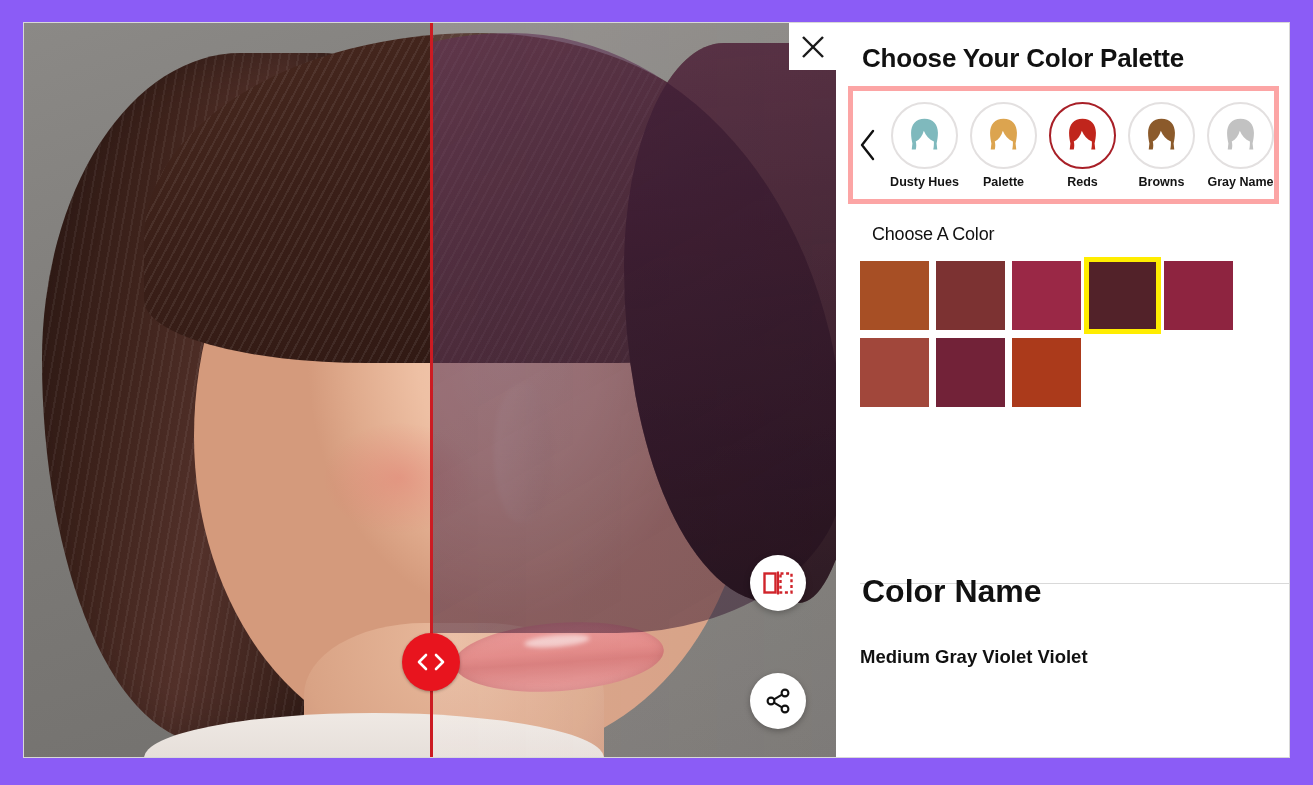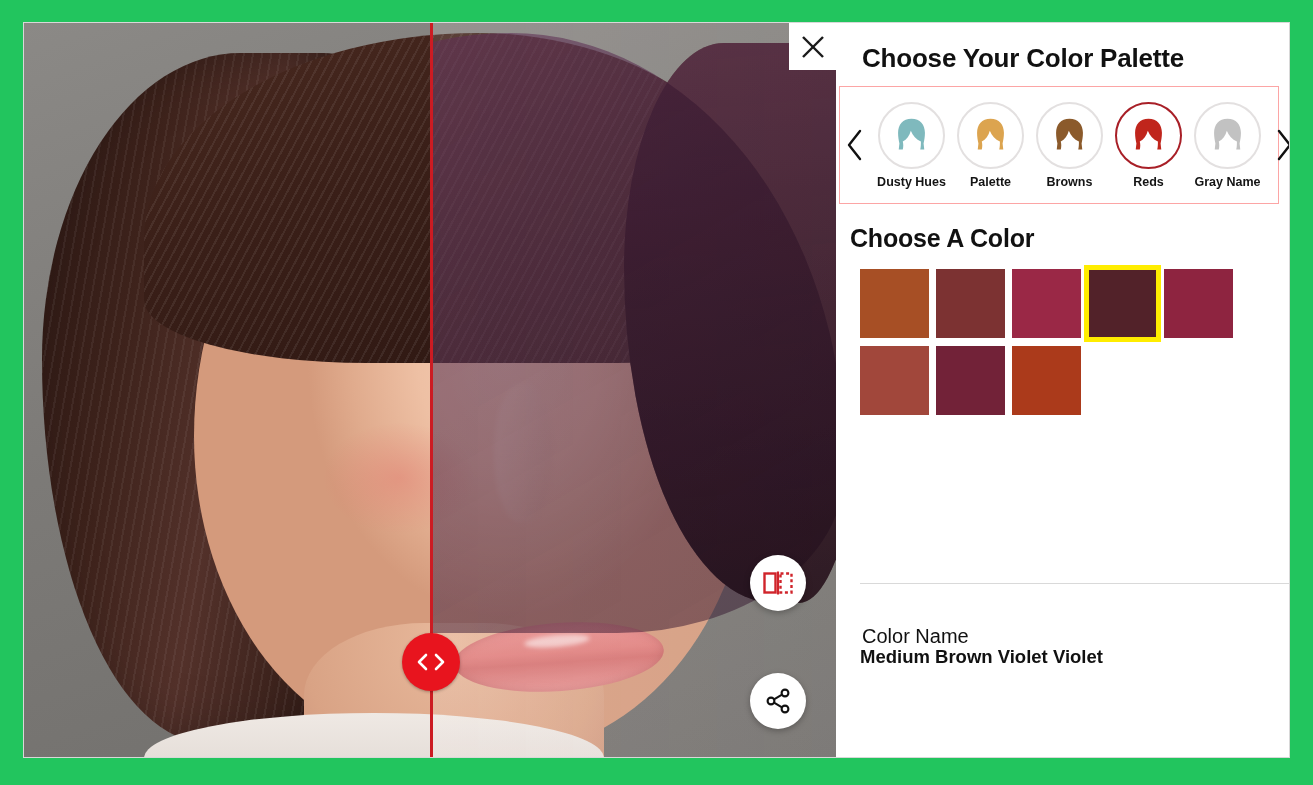--- a/index.html
+++ b/index.html
@@ -3,21 +3,21 @@
 <meta charset="utf-8">
 <style>
   * { box-sizing: border-box; margin: 0; padding: 0; }
   html, body {
     width: 1313px; height: 785px;
     background: #000;
     font-family: "Liberation Sans", sans-serif;
     overflow: hidden;
   }
 
-  #app { position: relative; width: 1313px; height: 785px; background: #22c55e; }
+  #app { position: relative; width: 1313px; height: 785px; background: #8b5cf6; }
 
   
   .stage {
     position: absolute; left: 24px; top: 23px;
     width: 1265px; height: 734px;
     background: #fff;
     box-shadow: 0 0 0 1px #d8d8d8;
     overflow: hidden;
   }
 
@@ -183,22 +183,22 @@
     width: 453px; height: 734px;
     background: #fff;
   }
   .panel-title {
     font-size: 26px; font-weight: bold; color: #111;
     padding: 20px 0 0 26px; letter-spacing: -.2px;
   }
 
   
   .palette-wrap {
-    margin: 12px 10px 0 3px;
-    border: 1px solid #fca5a5;
+    margin: 12px 10px 0 12px;
+    border: 5px solid #fca5a5;
     background: #fff;
     height: 118px;
     display: flex; align-items: center;
   }
   .carousel-arrow {
     width: 30px; flex: 0 0 30px;
     display: flex; align-items: center; justify-content: center;
     cursor: pointer; color: #1a1a1a;
   }
   .palette-list {
@@ -216,43 +216,43 @@
     background: #fff;
   }
   .palette-item.selected .palette-circle { border: 2.5px solid #a81f27; }
   .palette-label {
     margin-top: 6px; font-size: 12.5px; font-weight: bold;
     color: #141414; white-space: nowrap;
   }
 
   
   .section-title {
-    font-size: 25px; font-weight: bold; color: #111;
-    padding: 20px 0 0 14px; letter-spacing: -.2px;
+    font-size: 18px; font-weight: normal; color: #111;
+    padding: 20px 0 0 36px; letter-spacing: -.2px;
   }
   .swatch-grid {
     display: flex; flex-wrap: wrap;
     gap: 8px 7px;
     padding: 16px 0 0 24px;
     width: 400px;
   }
   .swatch {
     width: 69px; height: 69px;
     cursor: pointer; position: relative;
   }
   .swatch.selected { outline: 5px solid #ffed00; outline-offset: -1px; z-index: 2; }
 
   
   .divider {
     position: absolute; left: 24px; right: 0; top: 560px;
     height: 1px; background: #d9d9d9;
   }
   .colorname-title {
-    position: absolute; left: 26px; top: 602px;
-    font-size: 20px; font-weight: normal; color: #111;
+    position: absolute; left: 26px; top: 550px;
+    font-size: 32px; font-weight: bold; color: #111;
   }
   .product {
     position: absolute; left: 24px; top: 622px;
     display: flex; gap: 16px; width: 420px;
   }
   .brand-logo { flex: 0 0 92px; padding-top: 22px; }
   .product-text { flex: 1; }
   .product-name {
     font-size: 18.5px; font-weight: bold; color: #111;
     line-height: 1.25; margin-bottom: 6px;
@@ -355,36 +355,36 @@
 
           <div class="palette-item">
             <div class="palette-circle">
               <svg width="43" height="43" viewBox="0 0 64 64">
                 <path d="M32 7c-13 0-20 9-20 21 0 6 1 11 2 16 0 3-1 6-1 9h6c1-4 1-8 0-12 6-3 10-9 12-16 3 7 8 13 15 16 0 4 0 8-1 12h6c0-3-1-6-1-9 1-5 2-10 2-16C52 16 45 7 32 7z" fill="#dca44f"></path>
               </svg>
             </div>
             <div class="palette-label">Palette</div>
           </div>
 
+          <div class="palette-item selected">
+            <div class="palette-circle">
+              <svg width="43" height="43" viewBox="0 0 64 64">
+                <path d="M32 7c-13 0-20 9-20 21 0 6 1 11 2 16 0 3-1 6-1 9h6c1-4 1-8 0-12 6-3 10-9 12-16 3 7 8 13 15 16 0 4 0 8-1 12h6c0-3-1-6-1-9 1-5 2-10 2-16C52 16 45 7 32 7z" fill="#c0251c"></path>
+              </svg>
+            </div>
+            <div class="palette-label">Reds</div>
+          </div>
+
           <div class="palette-item">
             <div class="palette-circle">
               <svg width="43" height="43" viewBox="0 0 64 64">
                 <path d="M32 7c-13 0-20 9-20 21 0 6 1 11 2 16 0 3-1 6-1 9h6c1-4 1-8 0-12 6-3 10-9 12-16 3 7 8 13 15 16 0 4 0 8-1 12h6c0-3-1-6-1-9 1-5 2-10 2-16C52 16 45 7 32 7z" fill="#8b5a2b"></path>
               </svg>
             </div>
             <div class="palette-label">Browns</div>
-          </div>
-
-          <div class="palette-item selected">
-            <div class="palette-circle">
-              <svg width="43" height="43" viewBox="0 0 64 64">
-                <path d="M32 7c-13 0-20 9-20 21 0 6 1 11 2 16 0 3-1 6-1 9h6c1-4 1-8 0-12 6-3 10-9 12-16 3 7 8 13 15 16 0 4 0 8-1 12h6c0-3-1-6-1-9 1-5 2-10 2-16C52 16 45 7 32 7z" fill="#c0251c"></path>
-              </svg>
-            </div>
-            <div class="palette-label">Reds</div>
           </div>
 
           <div class="palette-item">
             <div class="palette-circle">
               <svg width="43" height="43" viewBox="0 0 64 64">
                 <path d="M32 7c-13 0-20 9-20 21 0 6 1 11 2 16 0 3-1 6-1 9h6c1-4 1-8 0-12 6-3 10-9 12-16 3 7 8 13 15 16 0 4 0 8-1 12h6c0-3-1-6-1-9 1-5 2-10 2-16C52 16 45 7 32 7z" fill="#c2c2c2"></path>
               </svg>
             </div>
             <div class="palette-label">Gray Name</div>
           </div>
@@ -410,19 +410,19 @@
         <div class="swatch" style="background:#722238"></div>
         <div class="swatch" style="background:#ab3a1b"></div>
       </div>
 
       <div class="divider"></div>
 
       <div class="colorname-title">Color Name</div>
 
       <div class="product">
         <div class="product-text">
-          <div class="product-name">Medium Brown Violet Violet</div>
+          <div class="product-name">Medium Gray Violet Violet</div>
         </div>
       </div>
 
     </div>
   </div>
 </div>
 
 </body></html>

